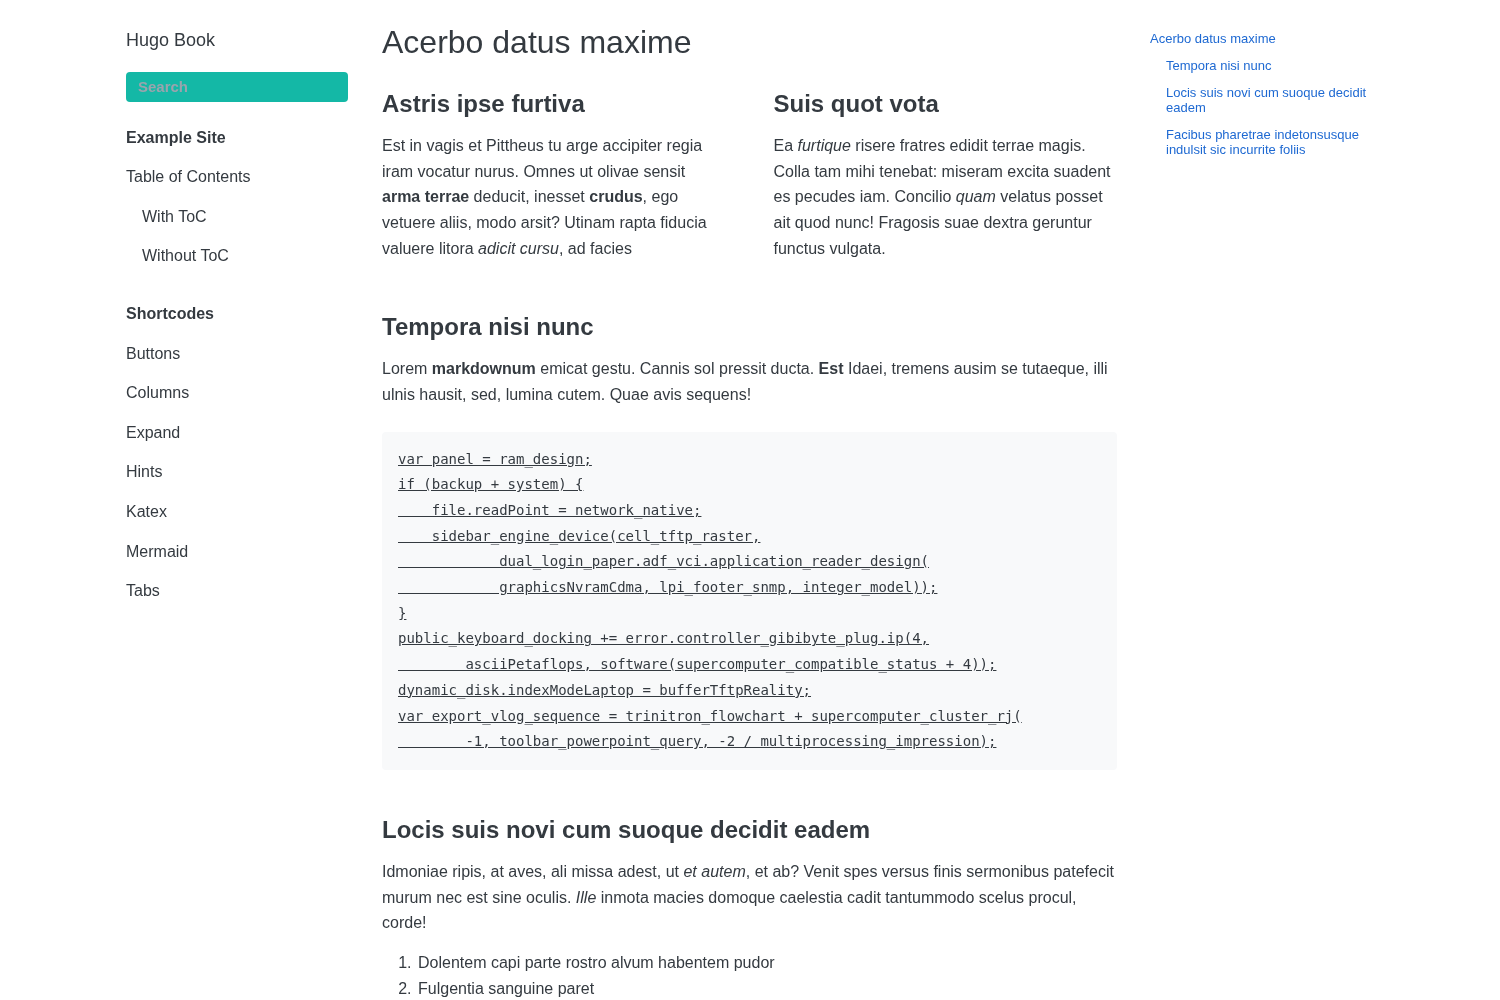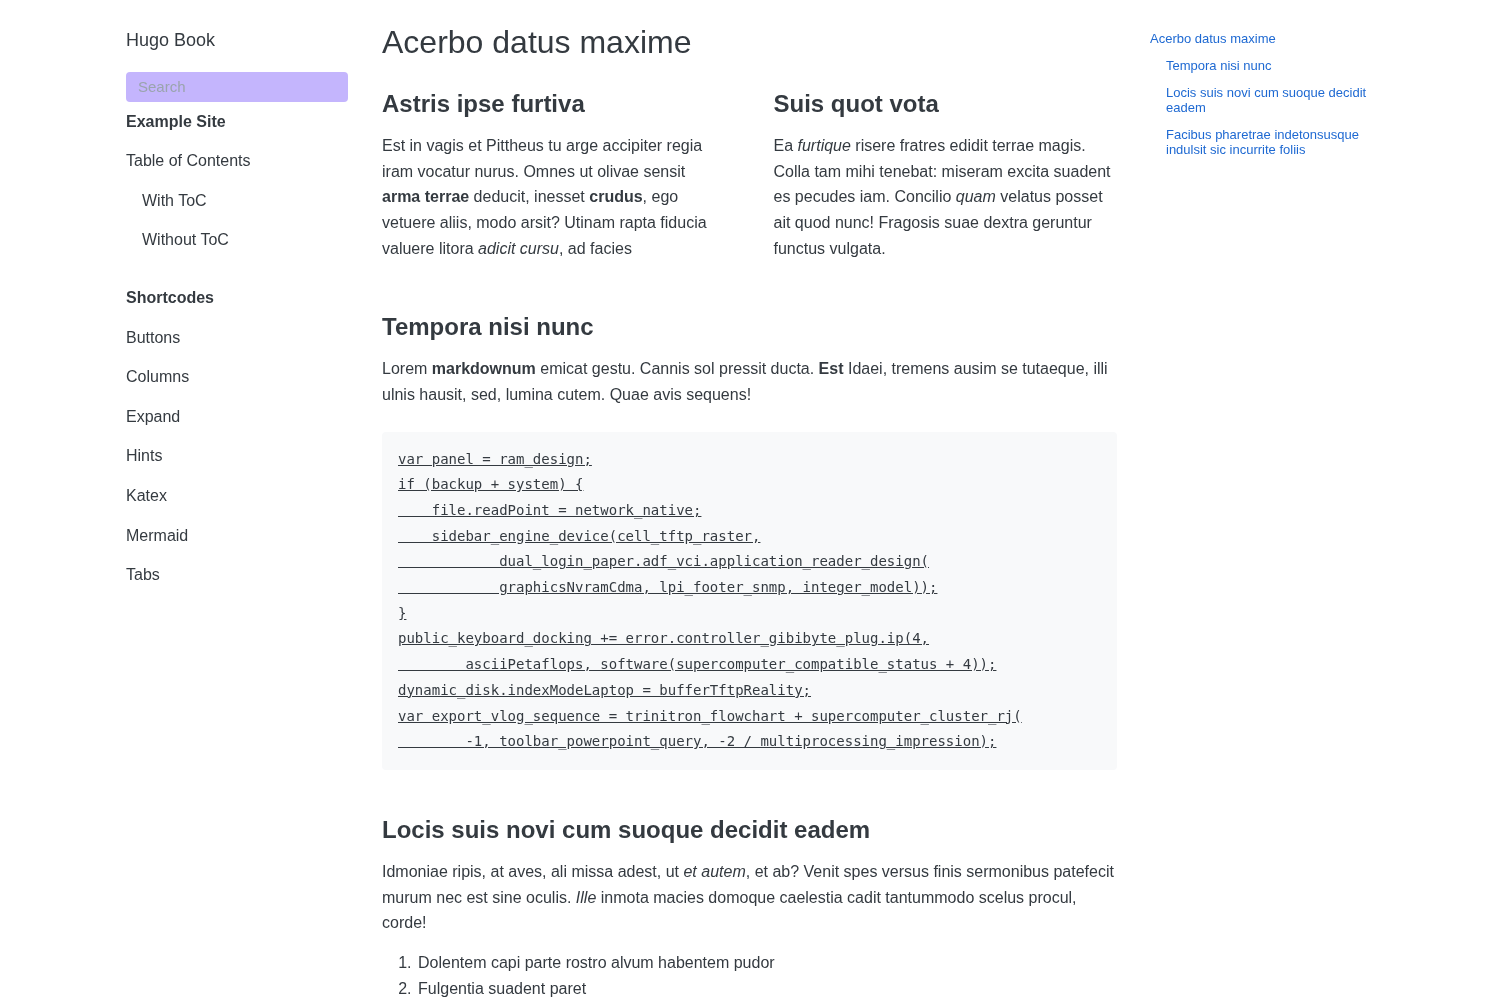--- a/index.html
+++ b/index.html
@@ -26,28 +26,30 @@
   .brand {
     font-size: 18px;
     line-height: 1.2;
     color: #343a40;
     margin-bottom: 20px;
     cursor: pointer;
   }
   .search-box {
     width: 100%;
     height: 30px;
-    background: #c4b5fd;
+    background: #14b8a6;
     border: none;
     border-radius: 4px;
     padding: 0 12px;
     font-family: "Liberation Sans", sans-serif;
     font-size: 15px;
     color: #343a40;
     outline: none;
+    margin-bottom: 16px;
+    font-weight: bold;
   }
   .search-box::placeholder { color: #9aa4ad; }
   .nav-item {
     display: block;
     padding: 7px 0;
     font-size: 16px;
     color: #343a40;
     text-decoration: none;
     cursor: pointer;
   }
@@ -173,21 +175,21 @@
         asciiPetaflops, software(supercomputer_compatible_status + 4));
 dynamic_disk.indexModeLaptop = bufferTftpReality;
 var export_vlog_sequence = trinitron_flowchart + supercomputer_cluster_rj(
         -1, toolbar_powerpoint_query, -2 / multiprocessing_impression);</pre>
 
     <h2 class="section-heading mt-md">Locis suis novi cum suoque decidit eadem</h2>
     <p class="body-text"><span>Idmoniae ripis, at aves, ali missa adest, ut </span><em>et autem</em><span>, et ab? Venit spes versus finis sermonibus patefecit murum nec est sine oculis. </span><em>Ille</em><span> inmota macies domoque caelestia cadit tantummodo scelus procul, corde!</span></p>
 
     <ol class="ordered-list">
       <li>Dolentem capi parte rostro alvum habentem pudor</li>
-      <li>Fulgentia suadent paret</li>
+      <li>Fulgentia sanguine paret</li>
 
     </ol>
   </main>
 
   <aside class="toc">
     <a>Acerbo datus maxime</a>
     <a class="indent">Tempora nisi nunc</a>
     <a class="indent">Locis suis novi cum suoque decidit eadem</a>
     <a class="indent">Facibus pharetrae indetonsusque indulsit sic incurrite foliis</a>
   </aside>

